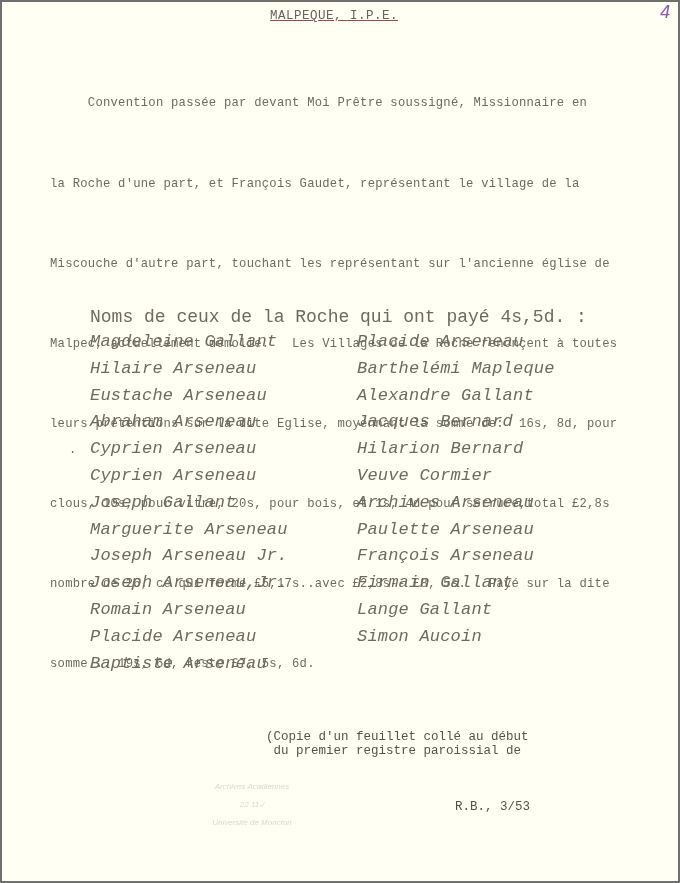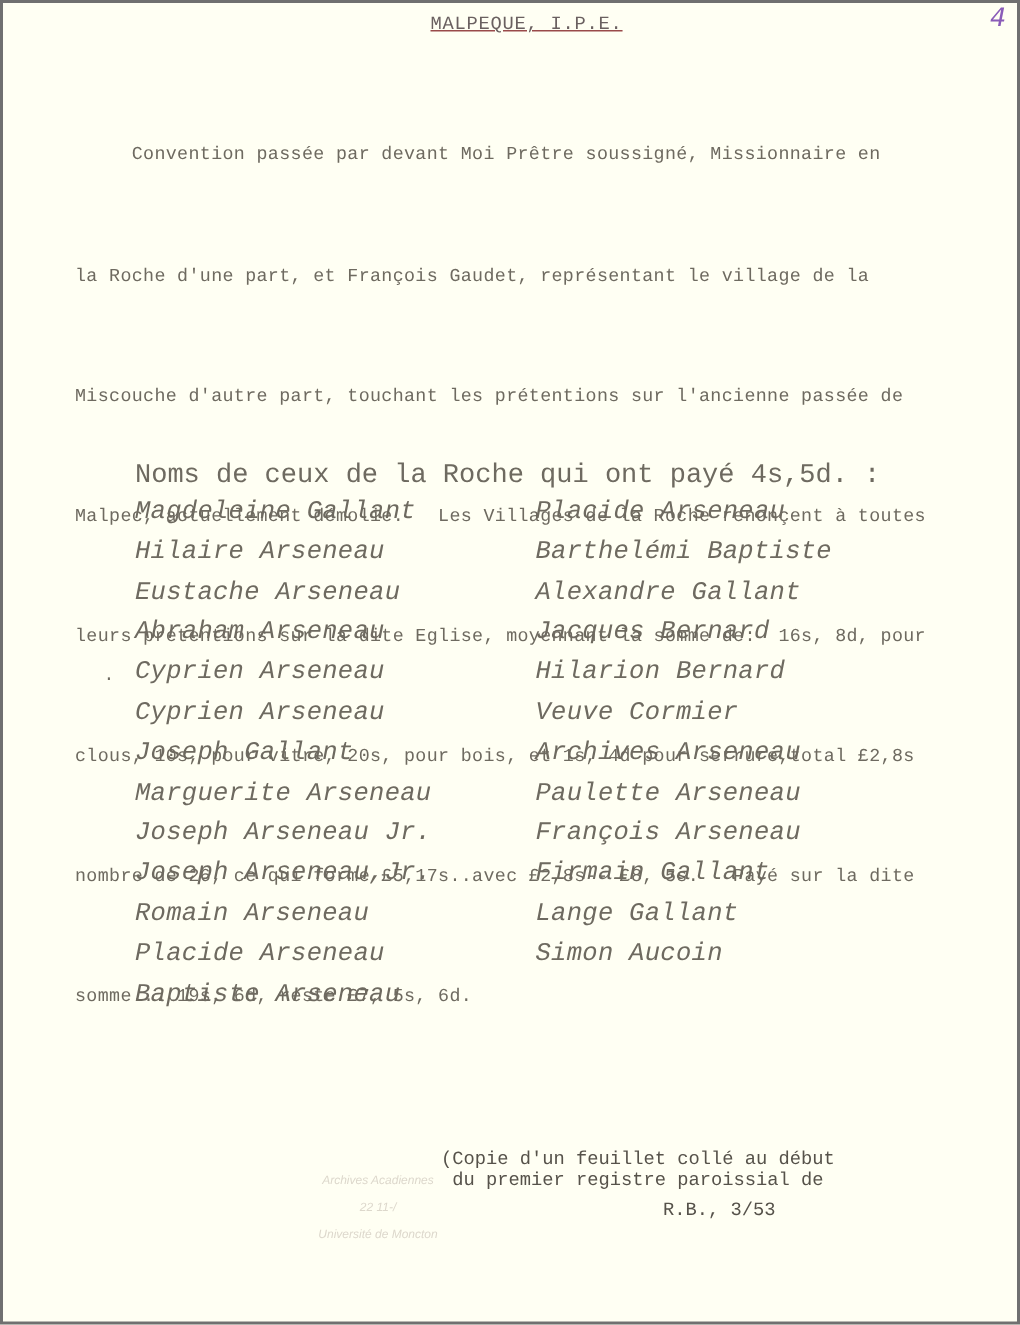--- a/index.html
+++ b/index.html
@@ -9,21 +9,21 @@
       font-family: "Liberation Mono", "DejaVu Sans Mono", monospace;
       color: #6e6a60;
     }
     .frame {
       position: absolute; left: 0; top: 0; width: 676px; height: 879px;
       border: 2px solid #707070; border-top-width: 2px; border-left-width: 2px;
       box-sizing: content-box;
       background: #fffff3;
     }
     .title {
-      position: absolute; left: 285px; top: 7px;
+      position: absolute; left: 268px; top: 7px;
       font-size: 12.5px; letter-spacing: 0.5px; color: #6a6060;
       text-decoration: underline; text-decoration-color: #9a4a4a;
     }
     .page-number {
       position: absolute; left: 658px; top: 0px; font-size: 17px; color: #8a5cb8;
       font-family: "DejaVu Sans", sans-serif; font-style: italic;
     }
     .para {
       position: absolute; left: 48px; top: 35px; width: 600px;
       font-size: 12.2px; line-height: 26.7px; letter-spacing: 0.25px;
@@ -34,44 +34,44 @@
       position: absolute; left: 88px; top: 305px; font-size: 18px;
     }
     .names-col {
       position: absolute; top: 330px; font-size: 17px; letter-spacing: 0.2px; font-style: italic;
     }
     .names-col.left { left: 88px; }
     .names-col.right { left: 355px; }
     .names-col .name { height: 26.8px; line-height: 20px; white-space: pre; }
     .dot { position: absolute; left: 67px; top: 441px; font-size: 12px; }
     .note {
-      position: absolute; left: 292px; top: 729px; font-size: 12.5px;
-      line-height: 13.5px; color: #56524a; white-space: pre; margin-top: 36px;
+      position: absolute; left: 264px; top: 729px; font-size: 12.5px;
+      line-height: 13.5px; color: #56524a; white-space: pre;
     }
     .ref {
-      position: absolute; left: 440px; top: 798px; font-size: 12.5px; color: #56524a; text-align: right;
+      position: absolute; left: 453px; top: 798px; font-size: 12.5px; color: #56524a; text-align: right;
     }
     .stamp {
       position: absolute; left: 180px; top: 776px; width: 140px; height: 55px;
       color: #ddd8cc; font-size: 8px; line-height: 18px; text-align: center;
       font-family: "Liberation Sans", sans-serif;
       font-style: italic;
     }
   </style>
 </head>
 <body>
 
 <div class="frame">
   <div class="title">MALPEQUE, I.P.E.</div>
   <div class="page-number">4</div>
 
   <div class="para">
     <span class="line">     Convention passée par devant Moi Prêtre soussigné, Missionnaire en</span>
     <span class="line">la Roche d'une part, et François Gaudet, représentant le village de la</span>
-    <span class="line">Miscouche d'autre part, touchant les prétentions sur l'ancienne passée de</span>
+    <span class="line">Miscouche d'autre part, touchant les représentant sur l'ancienne église de</span>
     <span class="line">Malpec, actuellement démolie.   Les Villages de la Roche renonçent à toutes</span>
     <span class="line">leurs prétentions sur la dite Eglise, moyennant la somme de:  16s, 8d, pour</span>
     <span class="line">clous, 10s, pour vitre, 20s, pour bois, et 1s, 4d pour serrure,total £2,8s</span>
     <span class="line">nombre de 26, ce qui forme £5,17s..avec £2,8s-- £8, 5s.   Payé sur la dite</span>
     <span class="line">somme... 19s, 6d, reste £7, 5s, 6d.</span>
   </div>
 
   <div class="names-heading">Noms de ceux de la Roche qui ont payé 4s,5d. :</div>
 
   <div class="dot">.</div>
@@ -87,21 +87,21 @@
     <div class="name">Marguerite Arseneau</div>
     <div class="name">Joseph Arseneau Jr.</div>
     <div class="name">Joseph Arseneau,Jr.</div>
     <div class="name">Romain Arseneau</div>
     <div class="name">Placide Arseneau</div>
     <div class="name">Baptiste Arseneau</div>
   </div>
 
   <div class="names-col right">
     <div class="name">Placide Arseneau</div>
-    <div class="name">Barthelémi Baptiste</div>
+    <div class="name">Barthelémi Mapleque</div>
     <div class="name">Alexandre Gallant</div>
     <div class="name">Jacques Bernard</div>
     <div class="name">Hilarion Bernard</div>
     <div class="name">Veuve Cormier</div>
     <div class="name">Archives Arseneau</div>
     <div class="name">Paulette Arseneau</div>
     <div class="name">François Arseneau</div>
     <div class="name">Firmain Gallant</div>
     <div class="name">Lange Gallant</div>
     <div class="name">Simon Aucoin</div>

